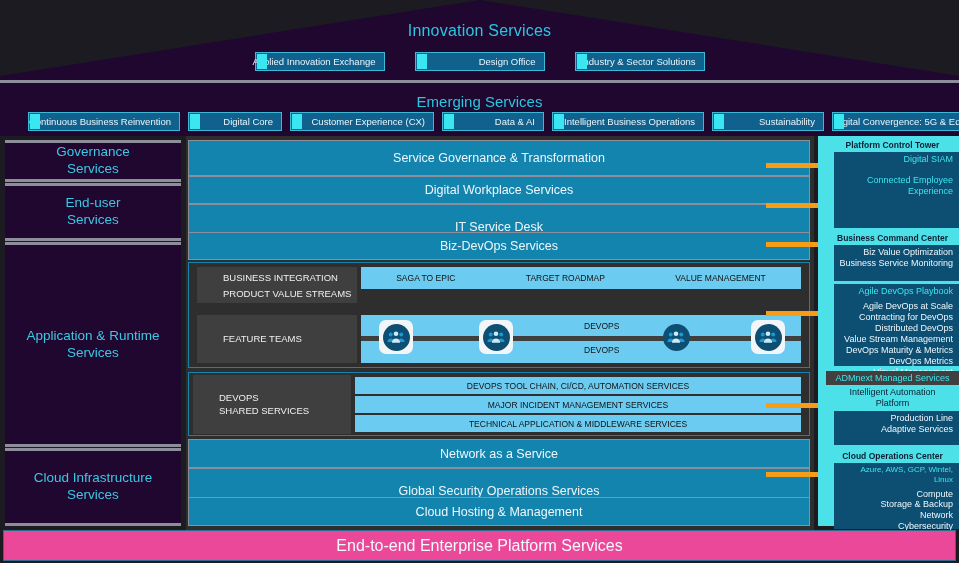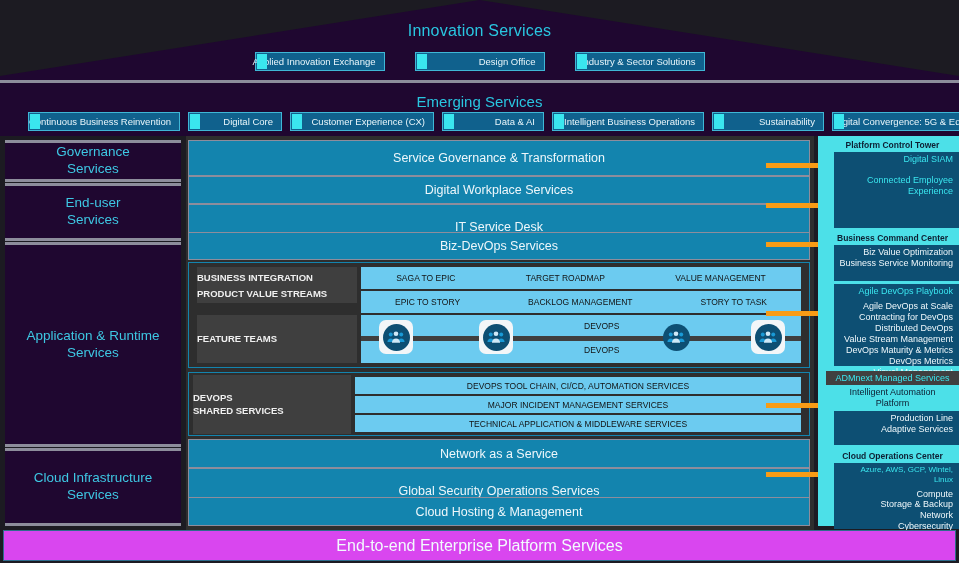--- a/index.html
+++ b/index.html
@@ -40,21 +40,21 @@
      color:#3ec7e3;font-size:13.5px;line-height:1.25;}
 
   
   .centercol{position:absolute;left:186px;top:0;width:628px;height:394px;background:#2e2e2e;}
   .cbar{position:absolute;left:2px;width:622px;background:#1384ae;
      border:1px solid #8d8d9c;box-sizing:border-box;
      display:flex;align-items:center;justify-content:center;
      color:#eef7fb;font-size:12.5px;}
   .cgroup{position:absolute;left:2px;width:622px;background:#2e2e2e;border:1px solid #1384ae;box-sizing:border-box;}
   .rowlabel{position:absolute;left:8px;background:#3f3f3f;box-sizing:border-box;
-     display:flex;align-items:center;padding-left:0;color:#f0f0f0;font-size:9.5px;line-height:1.3;font-weight:bold;}
+     display:flex;align-items:center;padding-left:26px;color:#f0f0f0;font-size:9.5px;line-height:1.3;}
   .lightbar{position:absolute;background:#6ccbf0;box-sizing:border-box;
      display:flex;align-items:center;justify-content:center;color:#121212;font-size:8.5px;white-space:nowrap;}
   .lbslots{display:flex;width:100%;justify-content:space-around;align-items:center;}
   .lbslots span{flex:0 0 auto;}
 
   
   .ftband{position:absolute;background:#6ccbf0;}
   .ftline{position:absolute;height:5px;background:#3f3f3f;}
   .ftnode{position:absolute;width:34px;height:34px;background:#f3f6f8;border-radius:7px;
      display:flex;align-items:center;justify-content:center;}
@@ -73,21 +73,21 @@
   .rhead{position:absolute;left:8px;width:133px;height:13px;background:#4ce0e8;
      display:flex;align-items:center;justify-content:center;color:#0d1f33;font-size:8.5px;font-weight:bold;}
   .rhead.dark{background:#0d4f73;color:#3ae6ef;font-weight:normal;font-size:9px;}
   .rhead.cy{background:#4ce0e8;color:#0d1f33;}
   .rtext{text-align:right;color:#eef7fb;font-size:9px;line-height:1.22;padding:2px 6px 2px 4px;}
   .rtext.cy{color:#3ae6ef;padding-left:20px;}
   .rbox-cy{position:absolute;left:8px;width:133px;background:#4ce0e8;color:#0d1f33;
      font-size:9px;line-height:1.2;text-align:center;display:flex;align-items:center;justify-content:center;}
 
   
-  .footer{position:absolute;left:3px;top:530px;width:953px;height:31px;background:#d946ef;
+  .footer{position:absolute;left:3px;top:530px;width:953px;height:31px;background:#ec4899;
      border:1px solid #2e6c8c;box-sizing:border-box;
      display:flex;align-items:center;justify-content:center;
      color:#f2fafd;font-size:16px;}
 </style>
 </head>
 <body>
 
 <div id="stage">
 
   <div class="roof">
@@ -183,27 +183,20 @@
         <div class="cgroup" style="top:126px;height:106px">
           <div class="rowlabel" style="top:4px;height:22px;width:160px">BUSINESS INTEGRATION</div>
           <div class="lightbar" style="left:172px;top:4px;height:22px;width:440px">
             <span class="lbslots">
               <span>SAGA TO EPIC</span>
               <span>TARGET ROADMAP</span>
               <span>VALUE MANAGEMENT</span>
             </span>
           </div>
           <div class="rowlabel" style="top:22px;height:18px;width:160px">PRODUCT VALUE STREAMS</div>
-          <div class="lightbar" style="left:172px;top:28px;height:22px;width:440px">
-            <span class="lbslots">
-              <span>EPIC TO STORY</span>
-              <span>BACKLOG MANAGEMENT</span>
-              <span>STORY TO TASK</span>
-            </span>
-          </div>
           <div class="rowlabel" style="top:52px;height:48px;width:160px">FEATURE TEAMS</div>
           <div class="ftband" style="left:172px;top:52px;height:48px;width:440px"></div>
           <div class="ftline" style="left:172px;top:73px;width:440px"></div>
           <div class="ftlabel" style="left:395px;top:58px">DEVOPS</div>
           <div class="ftlabel" style="left:395px;top:82px">DEVOPS</div>
           <div class="ftnode" style="left:190px;top:57px">
             <div class="ftcirc">
               <svg width="18" height="13" viewBox="0 0 24 16">
                 <circle cx="5" cy="4" r="2.6" fill="#1a9ad6"></circle>
                 <path d="M0.6 14c0-3 2-4.6 4.4-4.6S9.4 11 9.4 14z" fill="#1a9ad6"></path>

